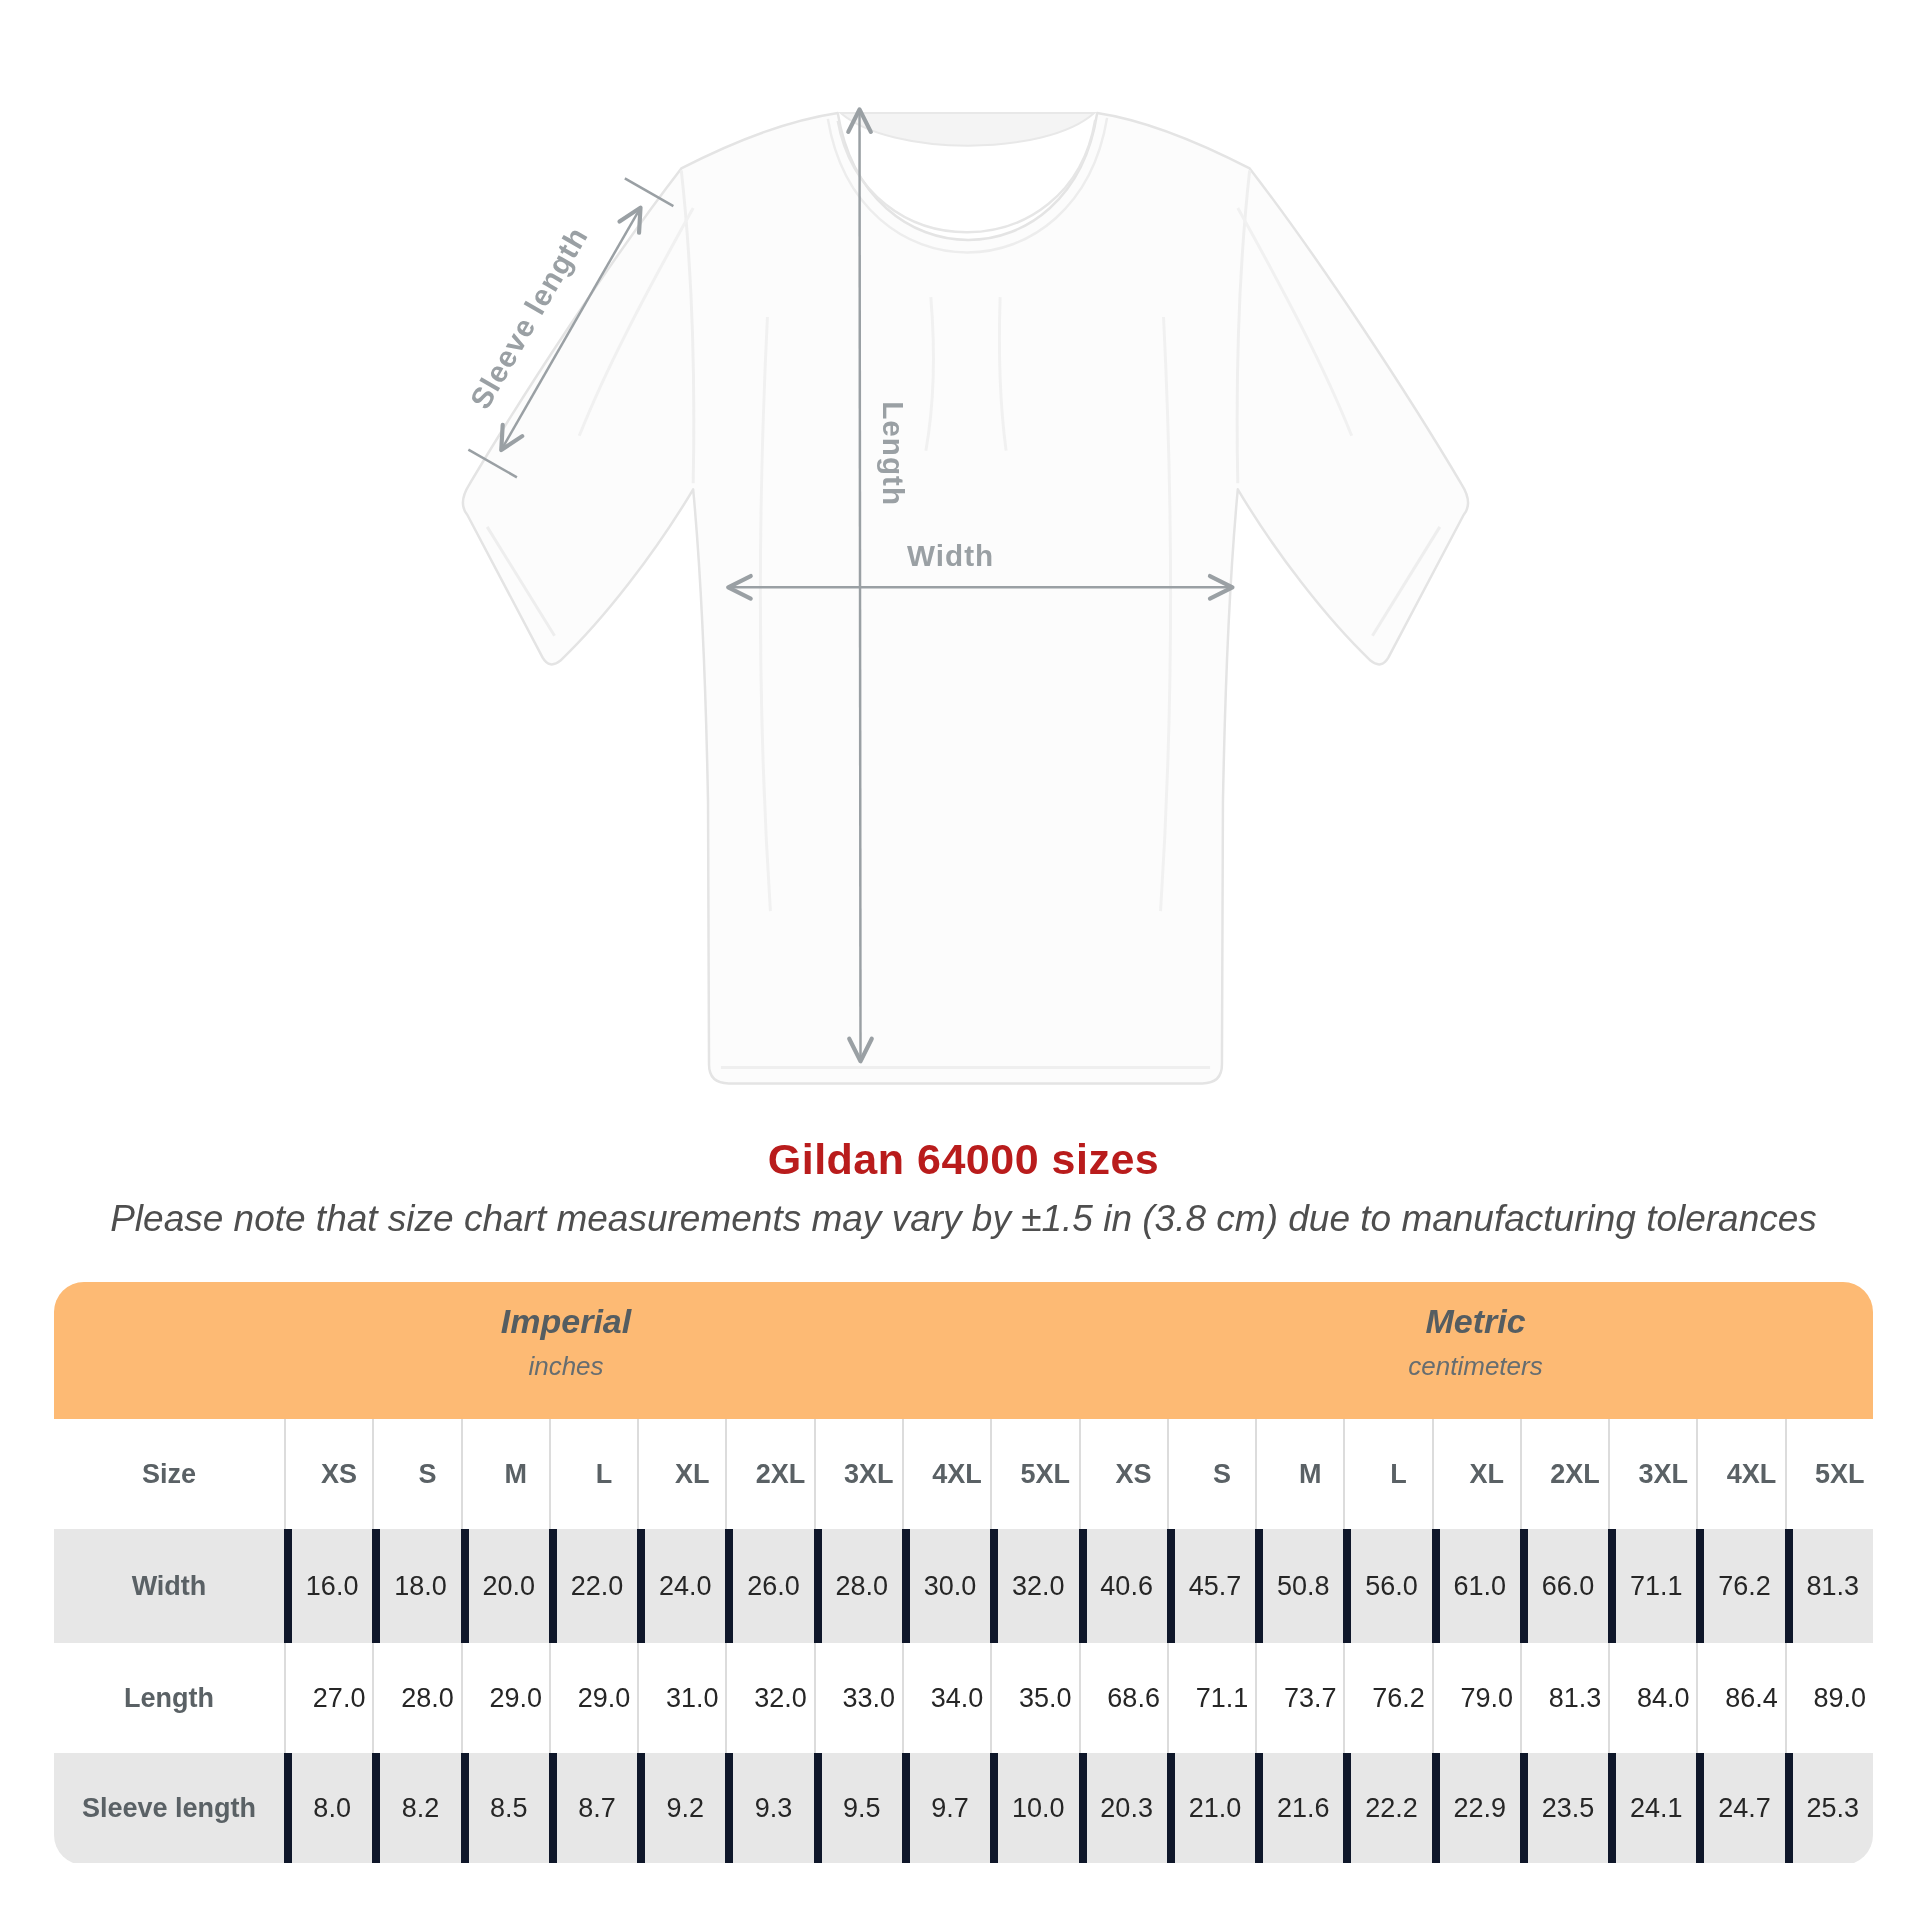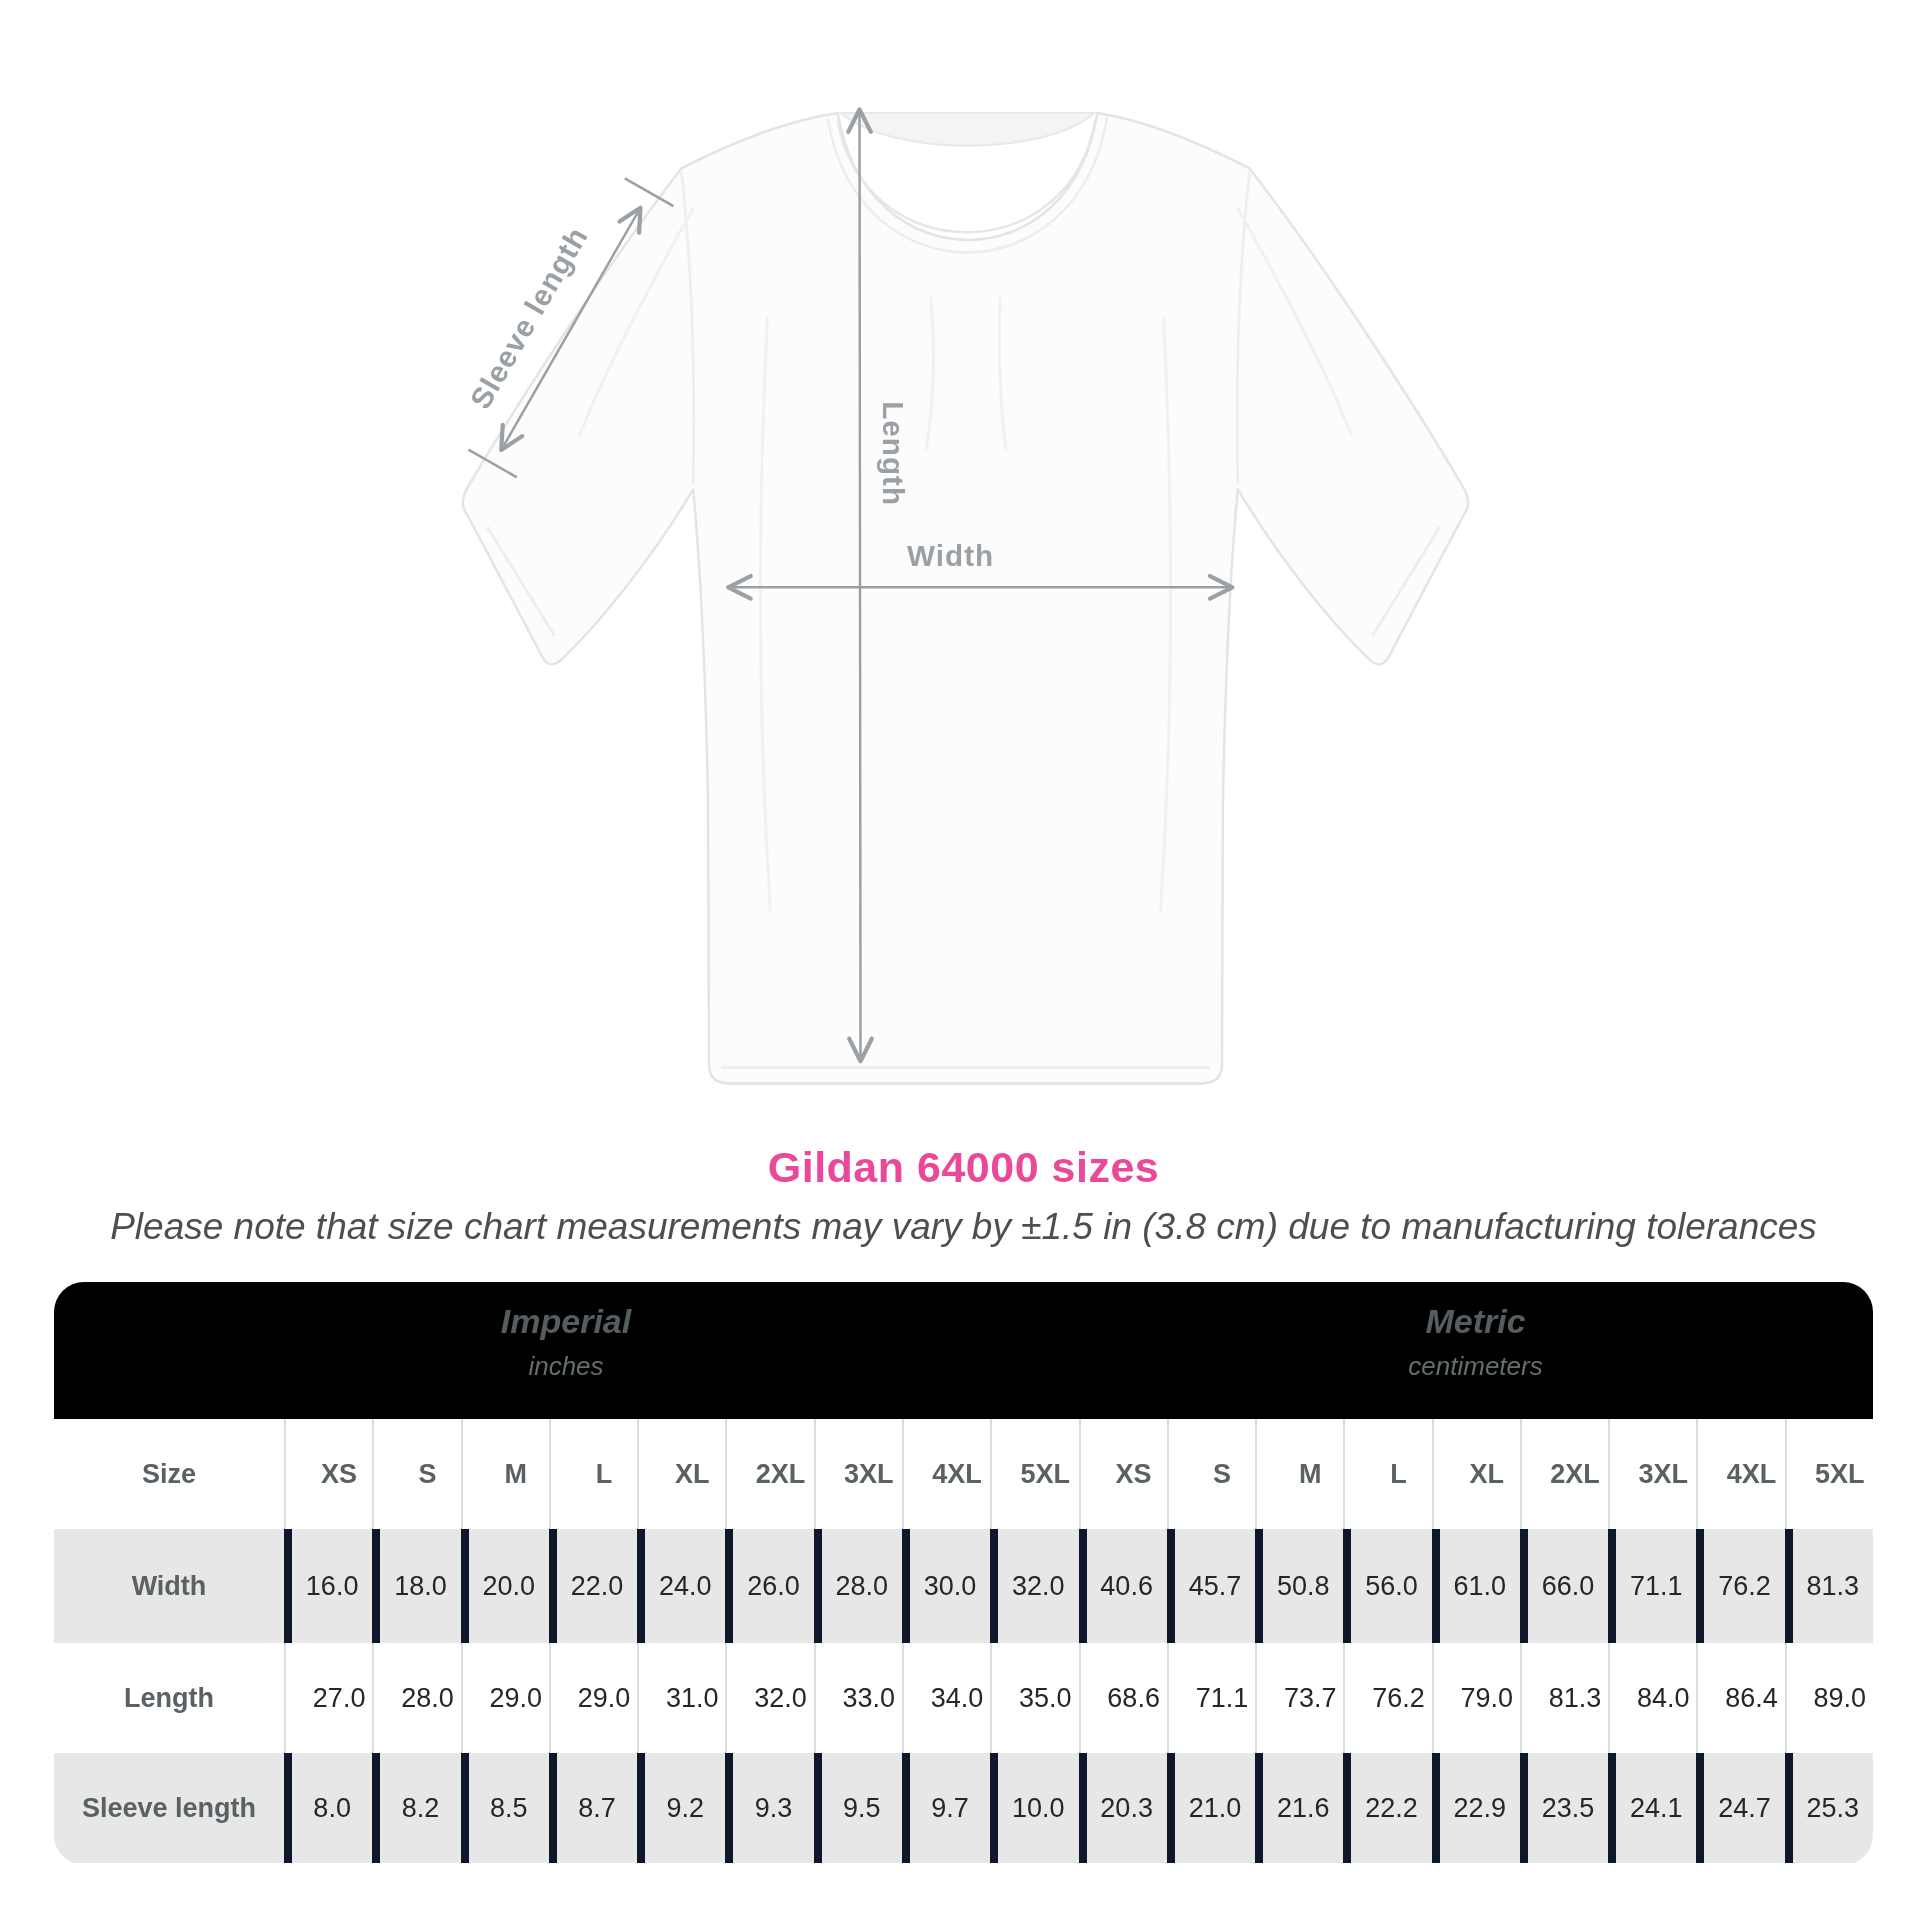--- a/index.html
+++ b/index.html
@@ -2,25 +2,25 @@
 <html><head>
 <meta charset="utf-8">
 <style>
   html,body{margin:0;padding:0;background:#fff;}
   .stage{position:relative;width:1927px;height:1927px;background:#ffffff;overflow:hidden;
          font-family:"Liberation Sans","DejaVu Sans",sans-serif;}
   .shirt{position:absolute;left:0;top:0;width:1927px;height:1234px;display:block;}
   .ann-label{font-family:"Liberation Sans","DejaVu Sans",sans-serif;font-weight:bold;
              font-size:30px;fill:#9aa0a4;letter-spacing:1px;}
   .heading{position:absolute;left:0;top:1135px;width:1927px;text-align:center;}
-  .heading h1{margin:8px;font-size:43px;font-weight:bold;color:#ec4899;letter-spacing:0.5px;}
+  .heading h1{margin:0;font-size:43px;font-weight:bold;color:#b91c1c;letter-spacing:0.5px;}
   .heading p{margin:14px 0 0 0;font-size:37px;font-style:italic;color:#4e4e4e;}
   .size-table{position:absolute;left:54px;top:1282px;width:1819px;height:583px;
               border-radius:30px;overflow:hidden;}
-  .band{height:137px;background:#000000;display:flex;}
+  .band{height:137px;background:#fdba74;display:flex;}
   .band .grp{display:flex;flex-direction:column;align-items:center;padding-top:20px;}
   .band .g1{width:1024px;}
   .band .g2{flex:1;align-items:center;}
   .gname{font-size:34px;font-weight:bold;font-style:italic;color:#555d61;}
   .gunit{font-size:26px;font-style:italic;color:#666d70;margin-top:10px;}
   .trow{display:grid;grid-template-columns:230px repeat(18,1fr);height:110px;}
   .trow.r1{height:114px;}
   .trow.r1,.trow.r3{background:#e7e7e7;}
   .cell{display:flex;align-items:center;justify-content:center;
         font-size:27px;color:#262626;}

